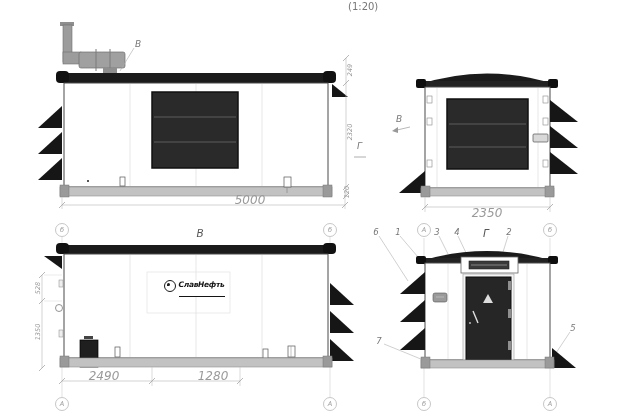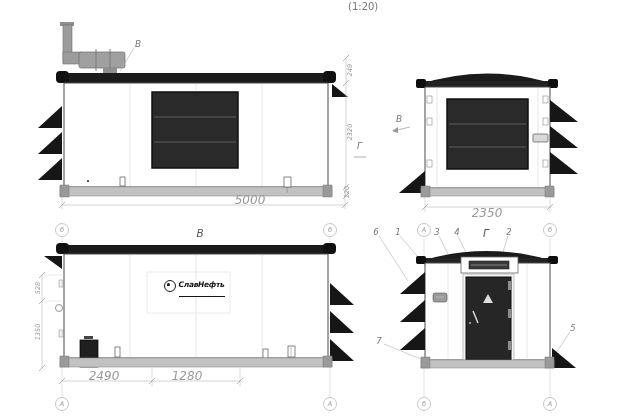--- a/index.html
+++ b/index.html
@@ -237,21 +237,21 @@
   <div class="txt hdim" style="left:487px;top:213px;">2350</div>
 
   <div class="txt view-title" style="left:200px;top:233px;">В</div>
   <div class="txt bub" style="left:62px;top:230px;">б</div>
   <div class="txt bub" style="left:330px;top:230px;">б</div>
   <div class="txt bub" style="left:62px;top:404px;">А</div>
   <div class="txt bub" style="left:330px;top:404px;">А</div>
   <div class="txt vdim" style="left:38px;top:288px;">528</div>
   <div class="txt vdim" style="left:38px;top:332px;">1350</div>
   <div class="txt hdim" style="left:104px;top:376px;">2490</div>
-  <div class="txt hdim" style="left:187px;top:376px;">1280</div>
+  <div class="txt hdim" style="left:213px;top:376px;">1280</div>
   <div class="logo-plate">
     <span class="logo-emblem"></span>
     <span class="logo-text">СлавНефть</span>
   </div>
 
   <div class="txt view-title" style="left:486px;top:233px;">Г</div>
   <div class="txt bub" style="left:424px;top:230px;">А</div>
   <div class="txt bub" style="left:550px;top:230px;">б</div>
   <div class="txt bub" style="left:424px;top:404px;">б</div>
   <div class="txt bub" style="left:550px;top:404px;">А</div>

